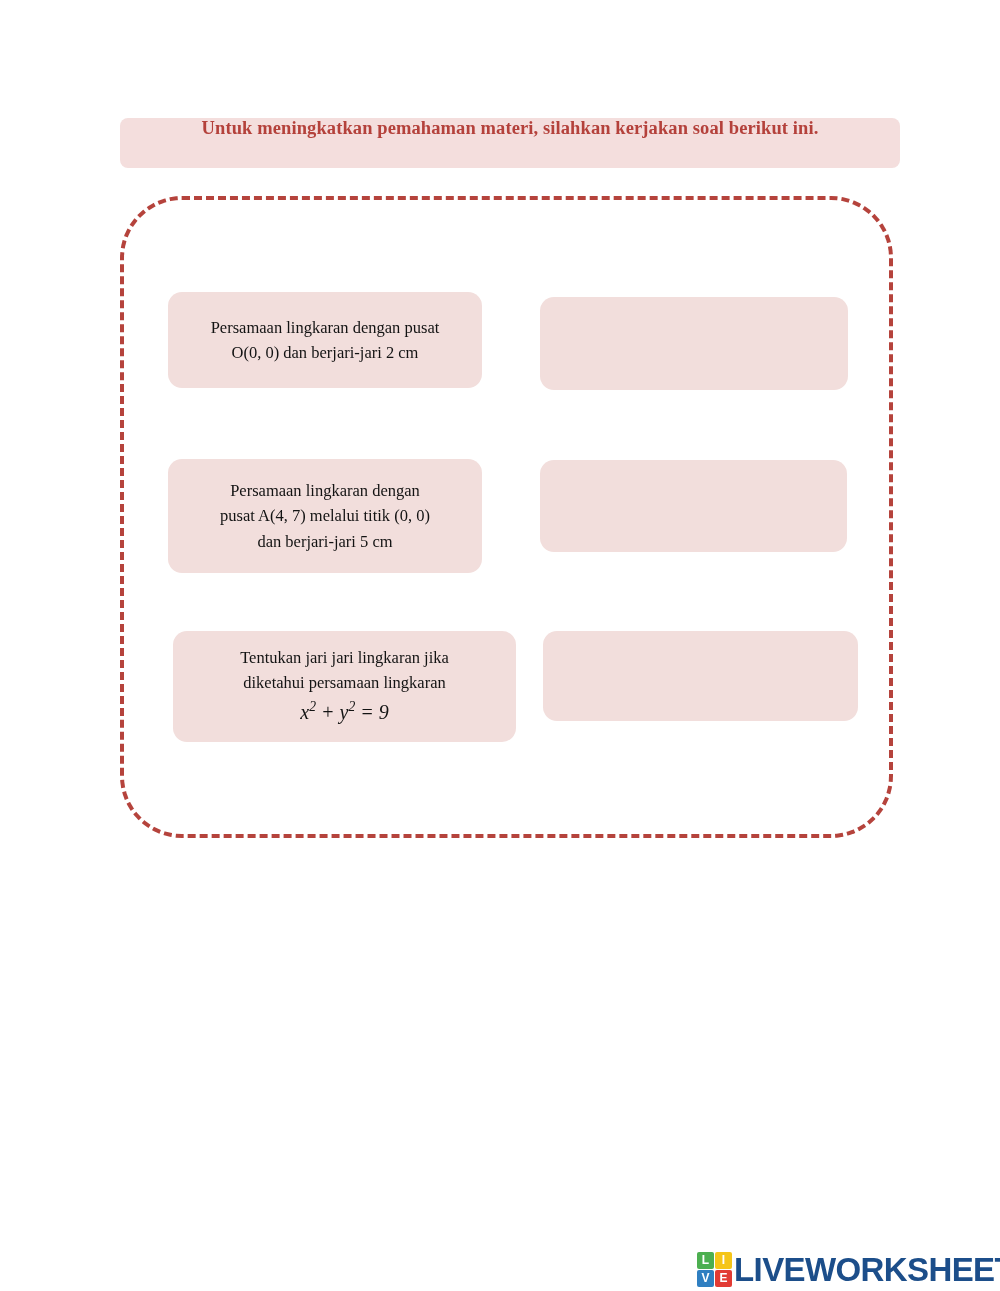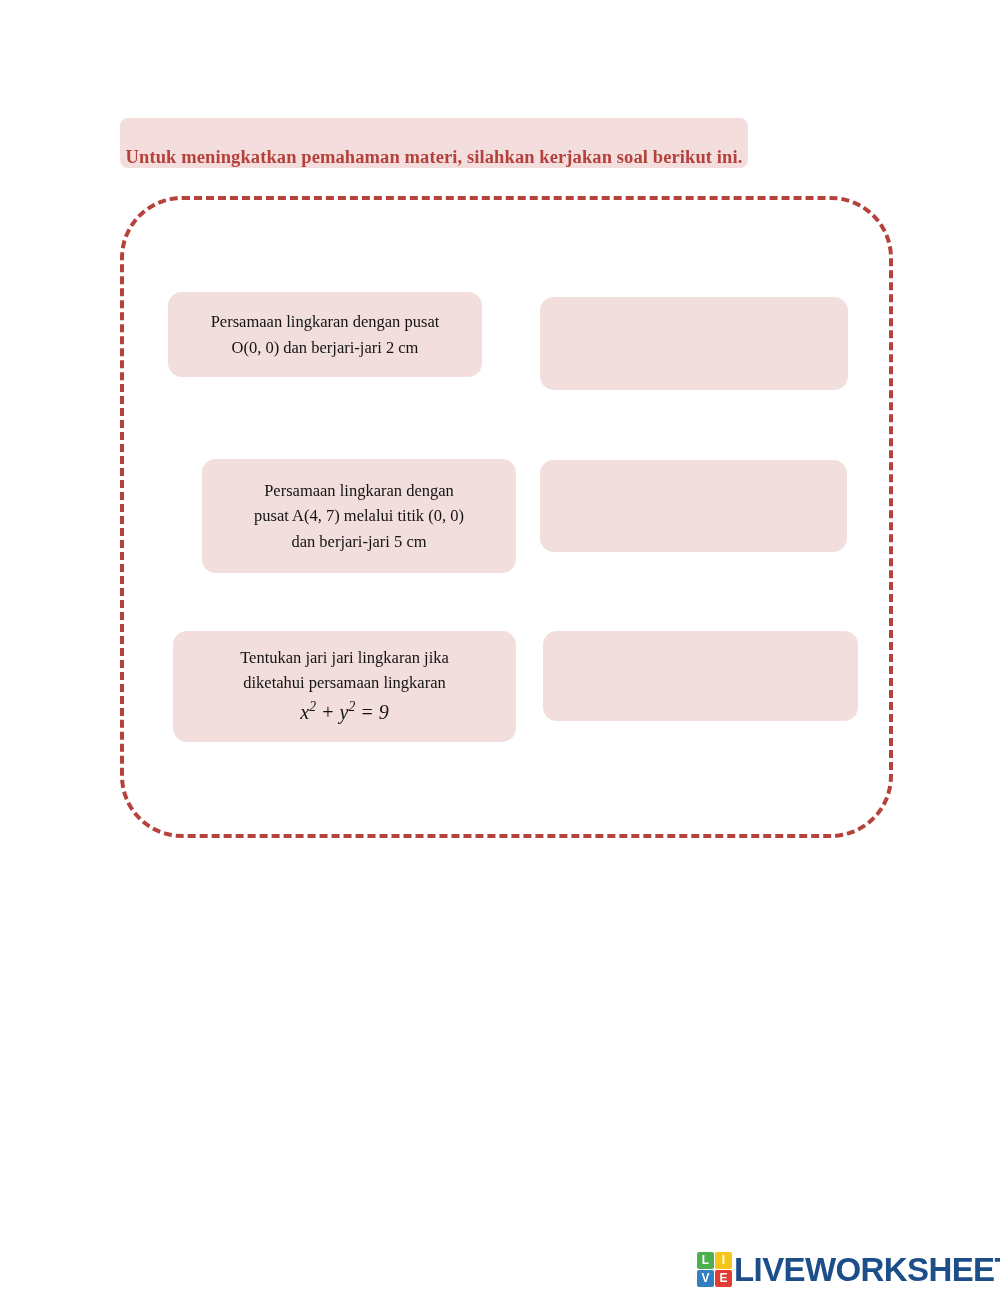--- a/index.html
+++ b/index.html
@@ -13,26 +13,26 @@
     font-family: "Liberation Serif", serif;
     position: relative;
     overflow: hidden;
   }
 
   
   .banner {
     position: absolute;
     left: 120px;
     top: 118px;
-    width: 628px;
+    width: 780px;
     height: 50px;
     background: #f4dedd;
     border-radius: 8px;
     display: flex;
-    align-items: flex-end;
+    align-items: flex-start;
     justify-content: center;
   }
   .banner-text {
     font-family: "Liberation Serif", serif;
     font-weight: bold;
     font-size: 18.5px;
     color: #b4413b;
     letter-spacing: 0.1px;
     white-space: nowrap;
   }
@@ -77,24 +77,24 @@
     vertical-align: super;
   }
   .abox {
     position: absolute;
     background: #f2dedc;
     border-radius: 14px;
     box-sizing: border-box;
   }
 
   
-  .r1-q { left: 168px; top: 292px; width: 314px; height: 85px; }
+  .r1-q { left: 168px; top: 292px; width: 314px; height: 96px; }
   .r1-a { left: 540px; top: 297px; width: 308px; height: 93px; }
   
-  .r2-q { left: 168px; top: 459px; width: 314px; height: 114px; margin-left: 34px; }
+  .r2-q { left: 168px; top: 459px; width: 314px; height: 114px; }
   .r2-a { left: 540px; top: 460px; width: 307px; height: 92px; }
   
   .r3-q { left: 173px; top: 631px; width: 343px; height: 111px; }
   .r3-a { left: 543px; top: 631px; width: 315px; height: 90px; }
 
   
   .lw-logo {
     position: absolute;
     left: 697px;
     top: 1252px;

